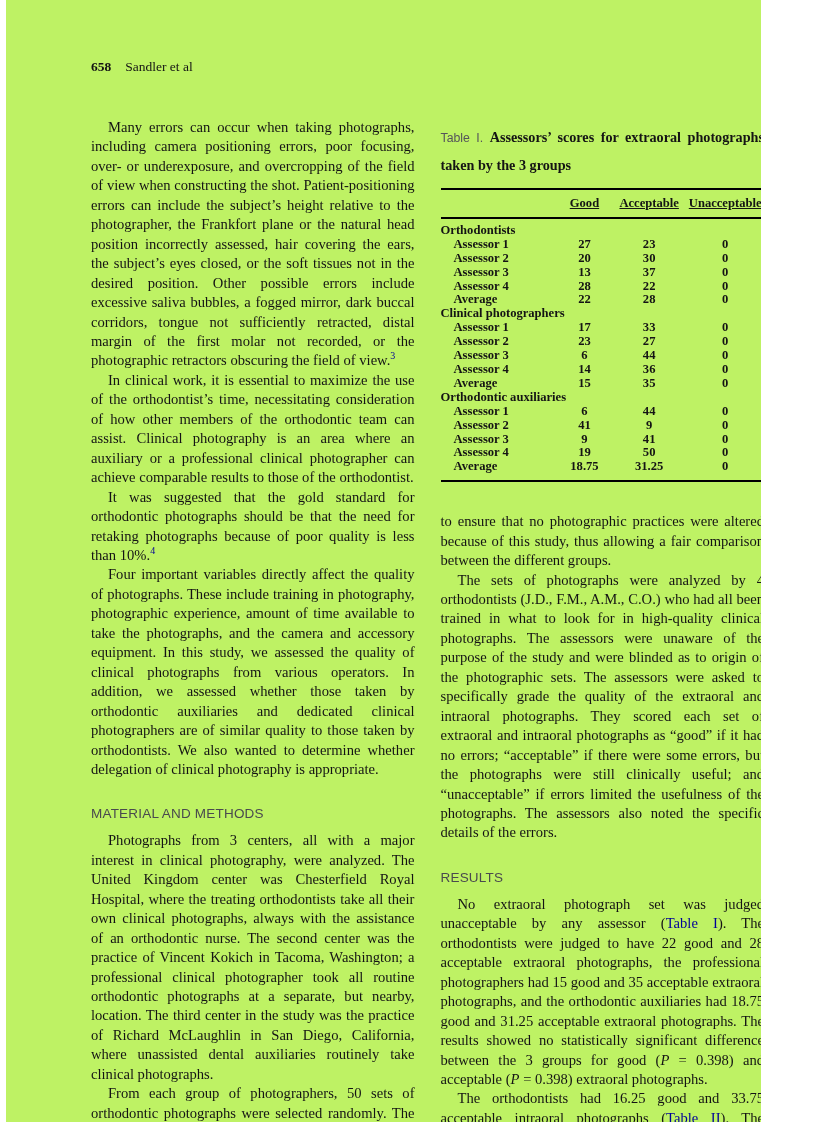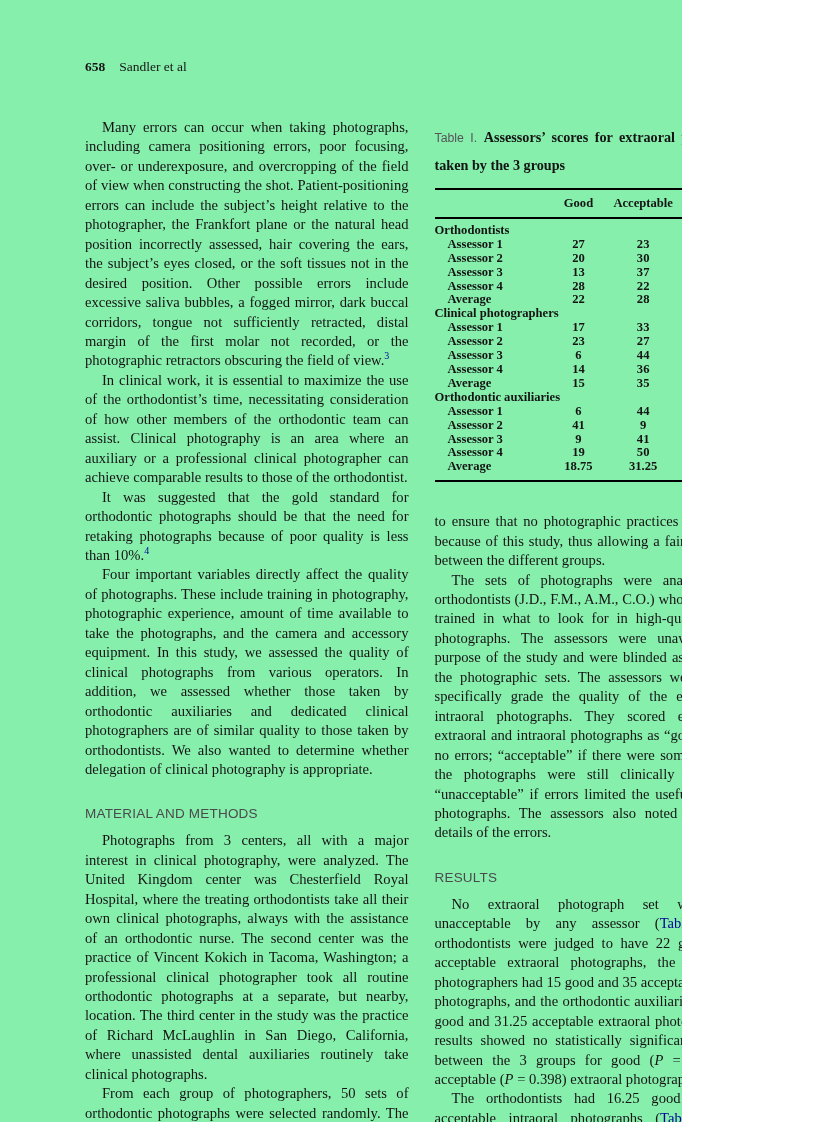--- a/index.html
+++ b/index.html
@@ -2,25 +2,26 @@
 <html style="--link: #000099; --heading: #4a4a4e;"><head>
 <meta charset="utf-8">
 <style>
   :root{
     --link:#000099;
     --heading:#4a4a4e;
   }
   html,body{margin:0;padding:0;background:#ffffff;}
   .page{
     position:relative;
-    width:682px;height:1122px;
-    background:#86efac;
+    width:755px;height:1122px;
+    background:#bef264;
     font-family:"Liberation Serif",serif;
     color:#141414;
     overflow:hidden;
+    margin-left:6px;
   }
   .header-left{
     position:absolute;left:85px;top:58px;
     font-size:13.5px;line-height:17px;
   }
   .header-left .pgnum{font-weight:600;margin-right:14px;}
   .header-right{
     position:absolute;right:80px;top:55px;
     text-align:right;font-size:13px;line-height:16.5px;font-weight:600;
   }
@@ -51,21 +52,21 @@
     font-family:"Liberation Sans",sans-serif;
     color:#55555a;font-size:12.3px;font-weight:400;
   }
   .cap-title{font-weight:bold;}
   table.data{
     width:100%;border-collapse:collapse;
     border-top:2.5px solid #000;border-bottom:2.5px solid #000;
     font-size:12.6px;font-weight:bold;line-height:13.9px;
   }
   table.data thead tr{border-bottom:2px solid #000;}
-  table.data th{font-weight:bold;padding:7px 0 6px 0;}
+  table.data th{font-weight:bold;padding:7px 0 6px 0;text-decoration:underline;}
   table.data th.lbl{width:36%;}
   table.data col.c-good{width:17%;}
   table.data col.c-acc{width:23%;}
   table.data col.c-unacc{width:24%;}
   table.data td{padding:0;}
   table.data td.num{text-align:center;}
   table.data td.lbl{text-align:left;padding-left:13px;}
   table.data tr.group-row td{padding-left:0;font-weight:bold;}
   table.data tbody tr:first-child td{padding-top:5px;font-family:Liberation Serif, serif;}
   table.data tbody tr:last-child td{padding-bottom:6px;}

